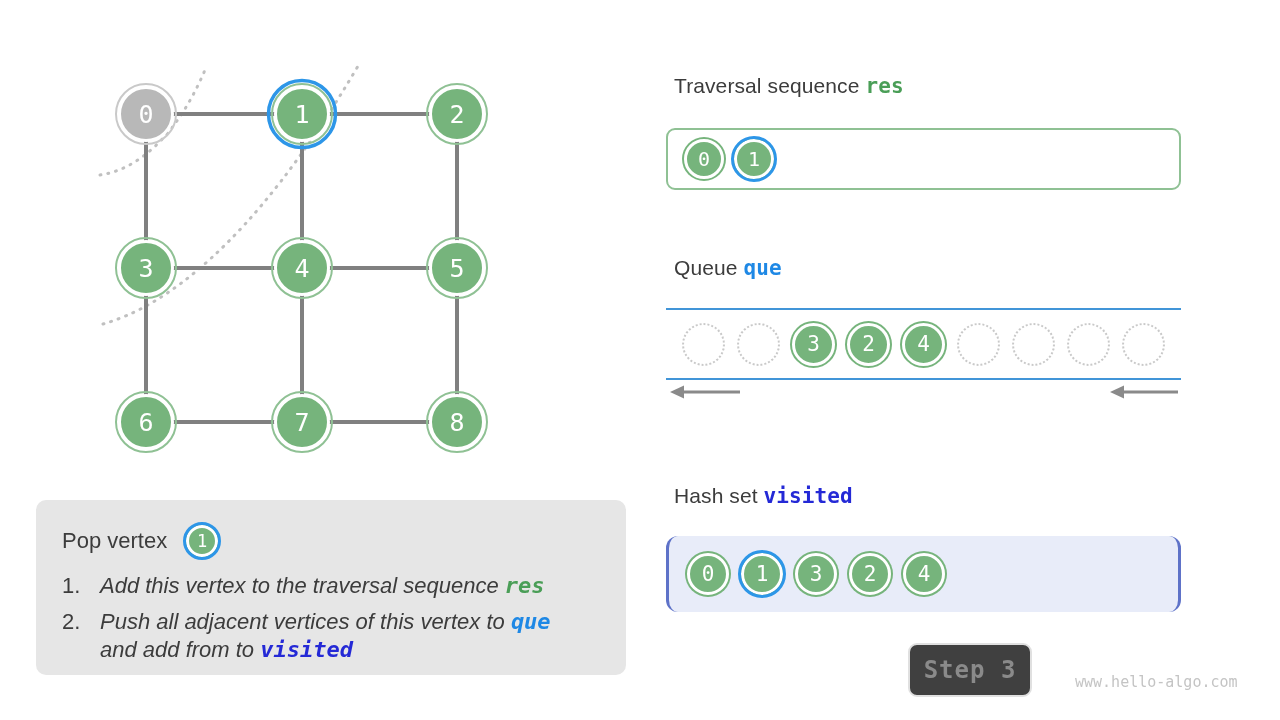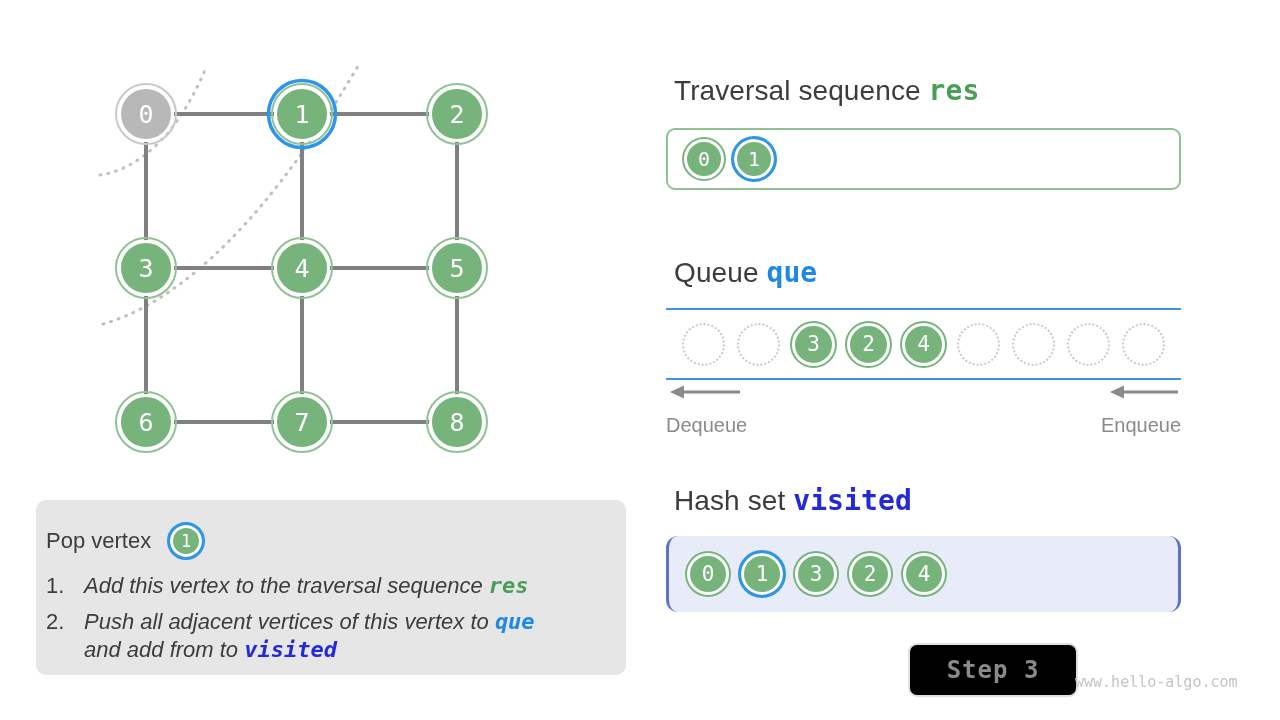--- a/index.html
+++ b/index.html
@@ -64,21 +64,21 @@
 
   
   #right-col {
     position: absolute;
     left: 666px;
     top: 0;
     width: 600px;
     height: 720px;
   }
   .section-title {
-    font-size: 28px;
+    font-size: 21px;
     color: #3c3c3c;
     letter-spacing: 0.1px;
     white-space: nowrap;
   }
   .mono-res {
     font-family: "DejaVu Sans Mono", monospace;
     font-weight: bold;
     color: #4a9e57;
   }
   .mono-que {
@@ -158,21 +158,21 @@
   #set-box .token { width: 42px; height: 42px; font-size: 21px; }
 
   
   #instruction-panel {
     position: absolute;
     left: 36px; top: 500px;
     width: 590px; height: 175px;
     background: #e6e6e6;
     border-radius: 10px;
     box-sizing: border-box;
-    padding: 20px 26px 0 10px;
+    padding: 20px 26px 0 26px;
   }
   #pop-line {
     display: flex;
     align-items: center;
     font-size: 22px;
     color: #3c3c3c;
     height: 42px;
     gap: 11px;
   }
   #pop-line .token { width: 32px; height: 32px; font-size: 17px; margin: 0 8px; }
@@ -191,22 +191,22 @@
   .steps-list .num {
     width: 38px;
     flex: 0 0 38px;
   }
   .steps-list .txt { flex: 1 1 auto; font-style: italic; }
 
   
   #step-badge {
     position: absolute;
     left: 908px; top: 643px;
-    width: 170px; height: 54px;
-    background: #000000;
+    width: 124px; height: 54px;
+    background: #404040;
     border: 2px solid #e0e0e0;
     border-radius: 9px;
     box-sizing: border-box;
     display: flex;
     align-items: center;
     justify-content: center;
     font-family: "DejaVu Sans Mono", monospace;
     font-weight: bold;
     font-size: 24px;
     color: #8a8a8a;
@@ -362,24 +362,20 @@
   <svg id="que-arrows" width="515" height="20">
     <g>
       <line x1="12" y1="10" x2="74" y2="10" stroke="#8a8a8a" stroke-width="3"></line>
       <polygon points="4,10 18,3.5 18,16.5" fill="#8a8a8a"></polygon>
     </g>
     <g>
       <line x1="452" y1="10" x2="512" y2="10" stroke="#8a8a8a" stroke-width="3"></line>
       <polygon points="444,10 458,3.5 458,16.5" fill="#8a8a8a"></polygon>
     </g>
   </svg>
-  <div id="que-legend">
-    <span>Dequeue</span>
-    <span>Enqueue</span>
-  </div>
 
   <div class="section-title" id="set-title"><span>Hash set </span><span class="mono-visited">visited</span></div>
   <div id="set-box">
       <div class="token filled">
         <span>0</span>
       </div>
       <div class="token filled active">
         <span>1</span>
       </div>
       <div class="token filled">

